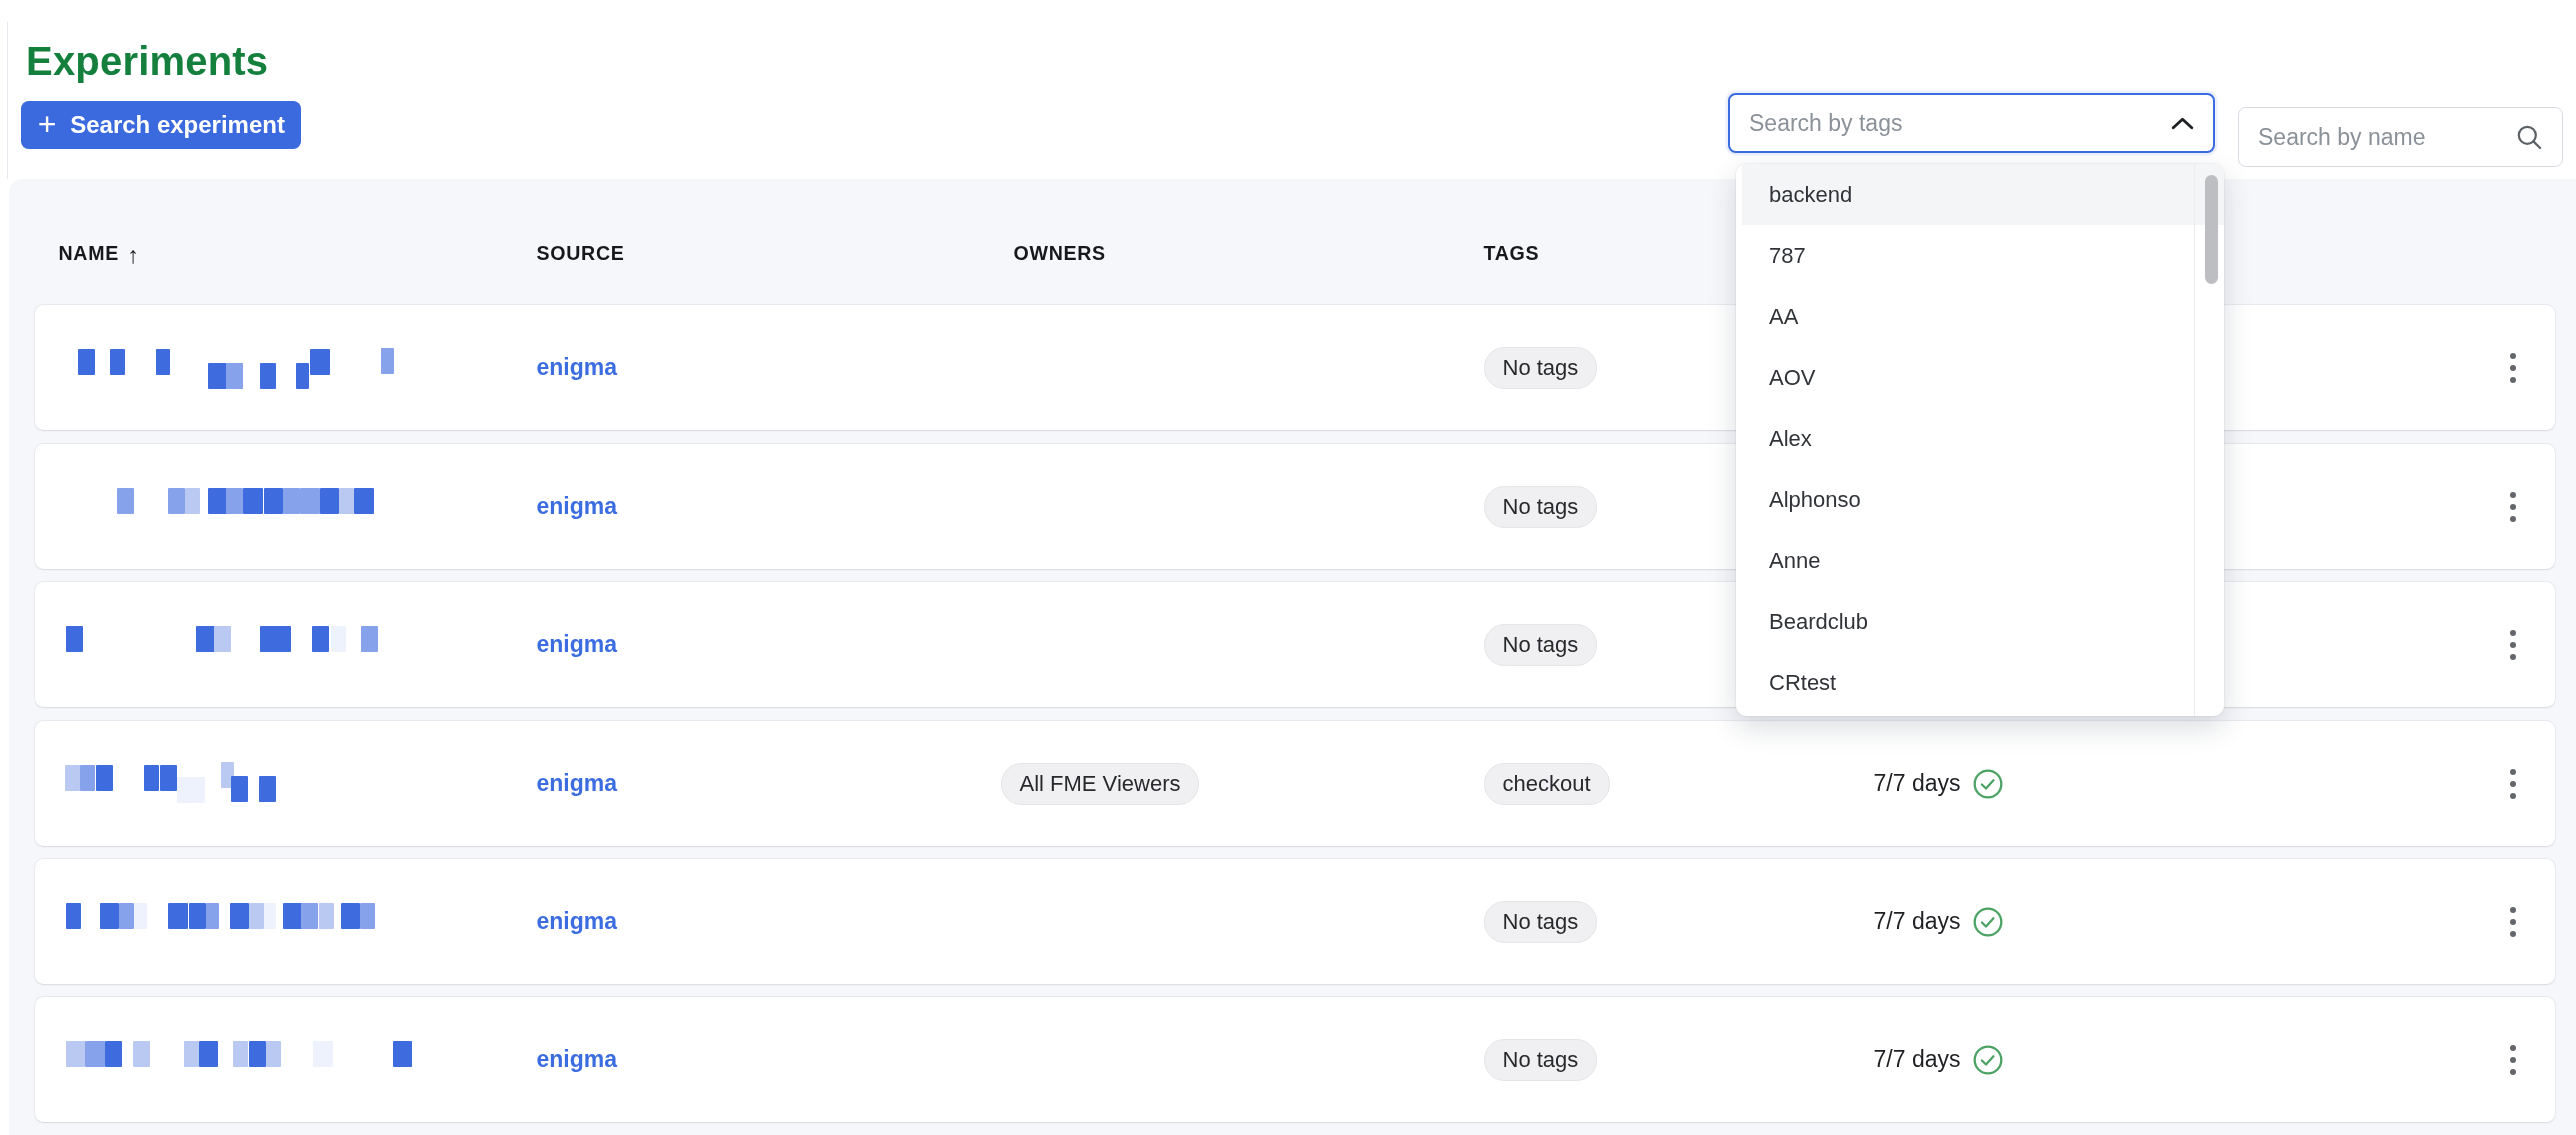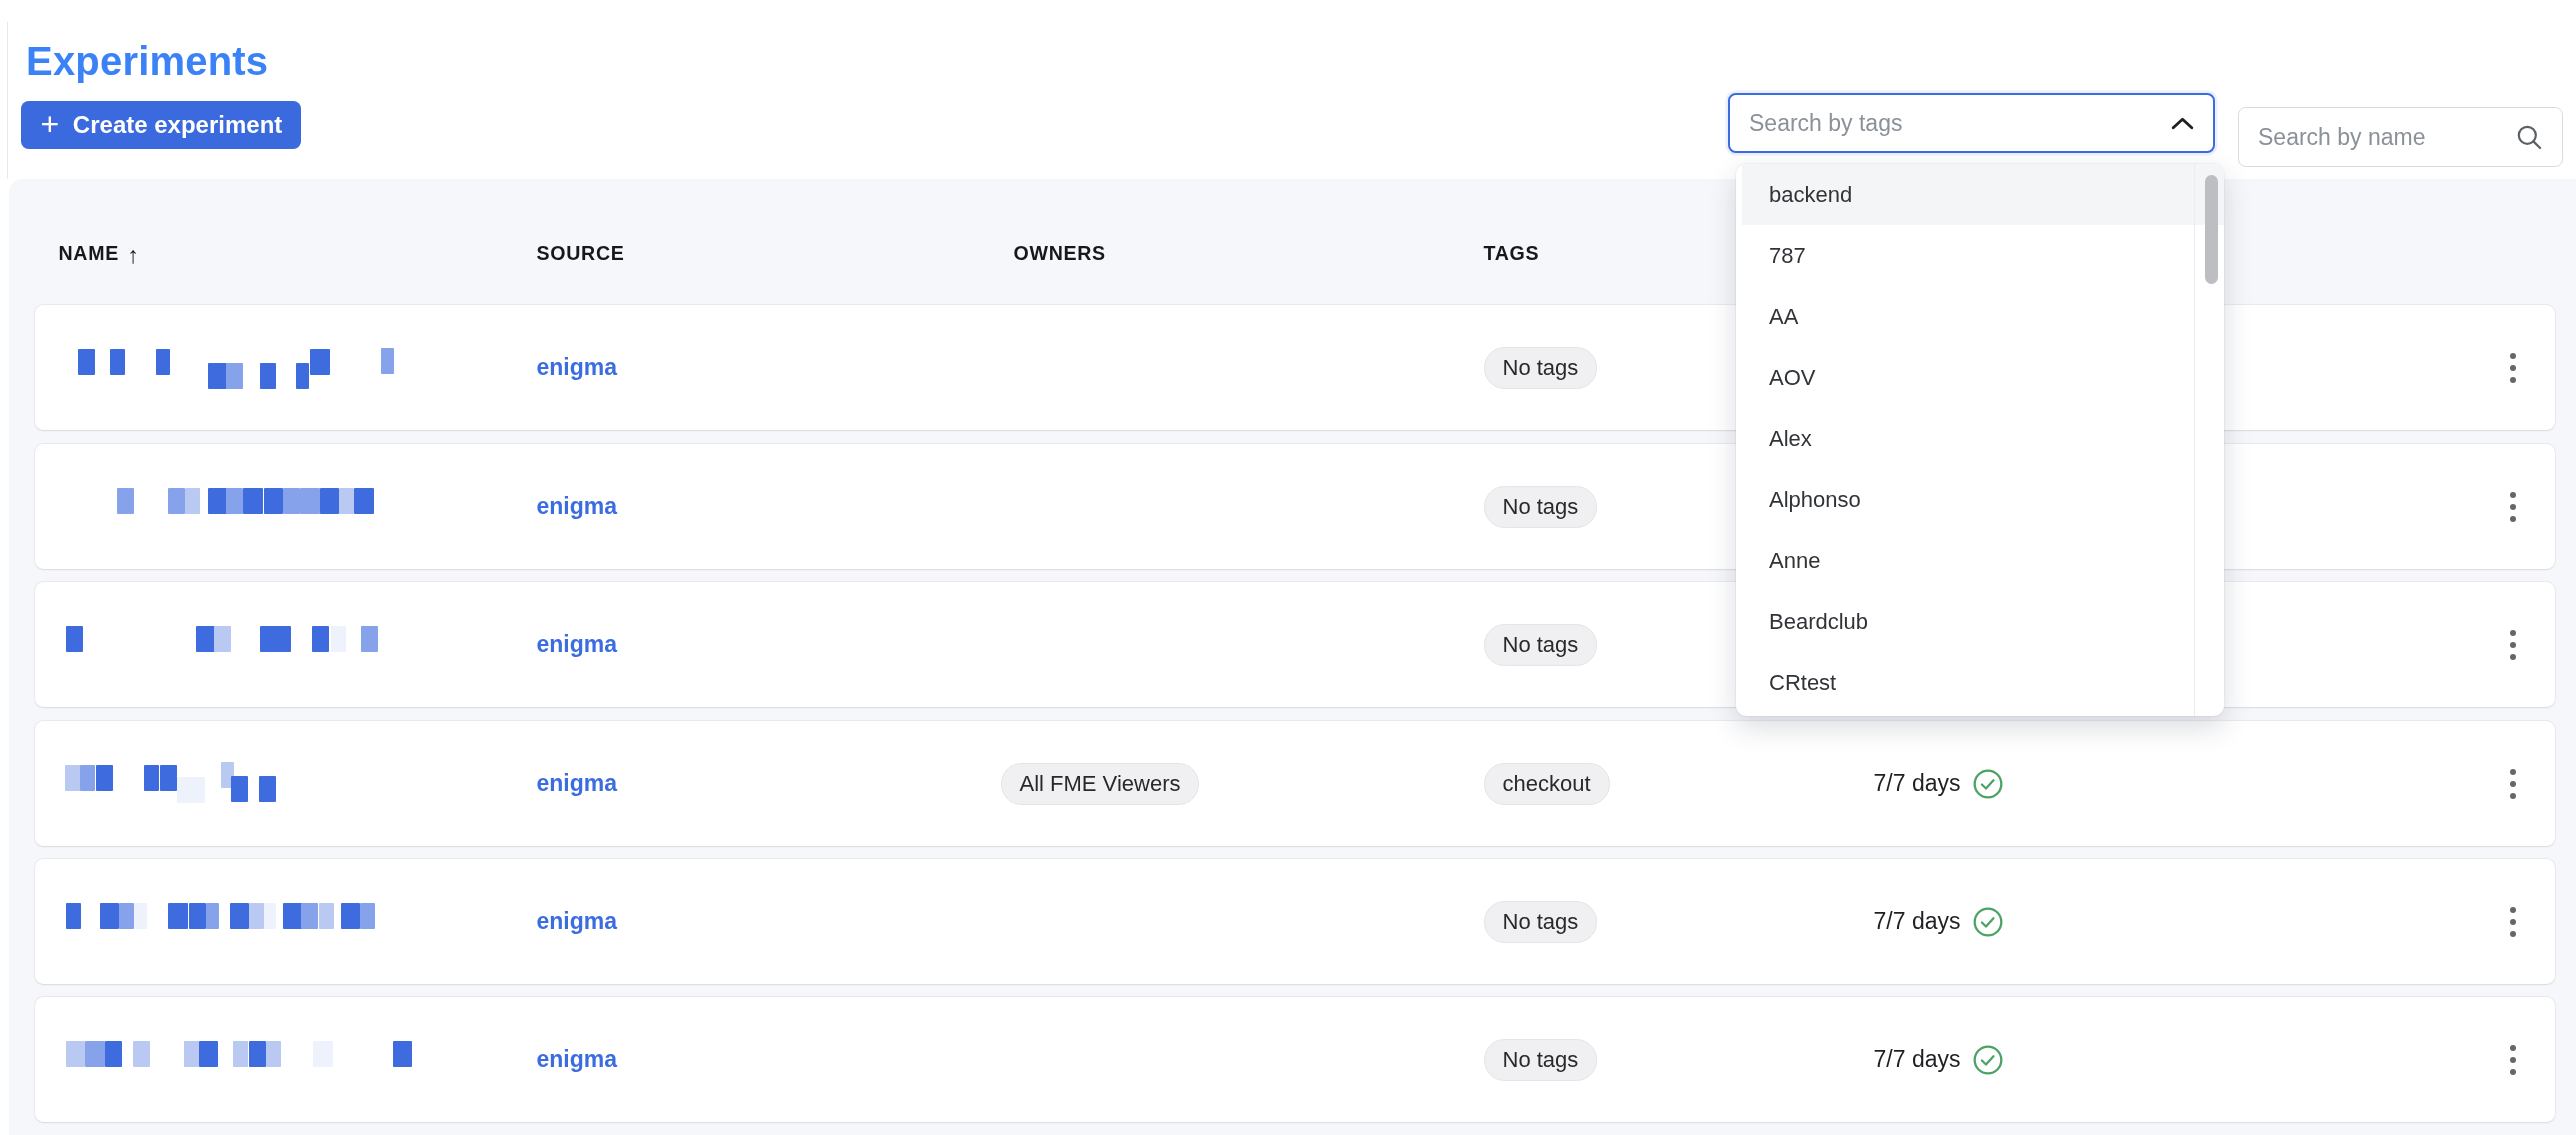--- a/index.html
+++ b/index.html
@@ -2,21 +2,21 @@
 <html style="font-size:13.7px"><head>
 <meta charset="utf-8">
 <style>
   html,body{margin:0;padding:0;background:#ffffff;}
   .screen{
     position:relative;width:2576px;height:1136px;overflow:hidden;background:#ffffff;
     font-family:"Liberation Sans","DejaVu Sans",sans-serif;color:#202124;
   }
   
   .edge-line{position:absolute;left:6.8px;top:22px;width:1.7px;height:157px;background:#e7e9ee;}
-  .page-title{position:absolute;left:26px;top:12px;font-size:40px;font-weight:700;color:#3b82f6;letter-spacing:0.2px;}
+  .page-title{position:absolute;left:26px;top:12px;font-size:40px;font-weight:700;color:#15803d;letter-spacing:0.2px;}
   .create-btn{
     position:absolute;left:21.4px;top:101px;width:280px;height:48px;border:none;border-radius:7.7px;
     background:#3b69de;color:#fff;display:flex;align-items:center;justify-content:center;gap:13.7px;
     font-family:inherit;font-size:24px;font-weight:700;cursor:pointer;
   }
   .create-btn .plus{font-size:32px;font-weight:300;line-height:1;margin-top:-2.6px;}
   
   .tag-search{
     position:absolute;left:1728px;top:93px;width:487px;height:60px;background:#fff;
     border:2.1px solid #3b6ce0;border-radius:7.7px;box-sizing:border-box;
@@ -78,21 +78,21 @@
 <body>
 
 <div class="screen">
 
   <div class="edge-line"></div>
 
   <h1 class="page-title">Experiments</h1>
 
   <button class="create-btn">
     <span class="plus">+</span>
-    <span>Create experiment</span>
+    <span>Search experiment</span>
   </button>
 
   <div class="tag-search">
     <input class="search-field" value="" placeholder="Search by tags" style="">
     <span class="input-icon">
       <svg width="27" height="17" viewBox="0 0 32 20">
         <path d="M5 15 L16 5 L27 15" fill="none" stroke="#1e2024" stroke-width="3.4" stroke-linecap="round" stroke-linejoin="round"></path>
       </svg>
     </span>
   </div>

